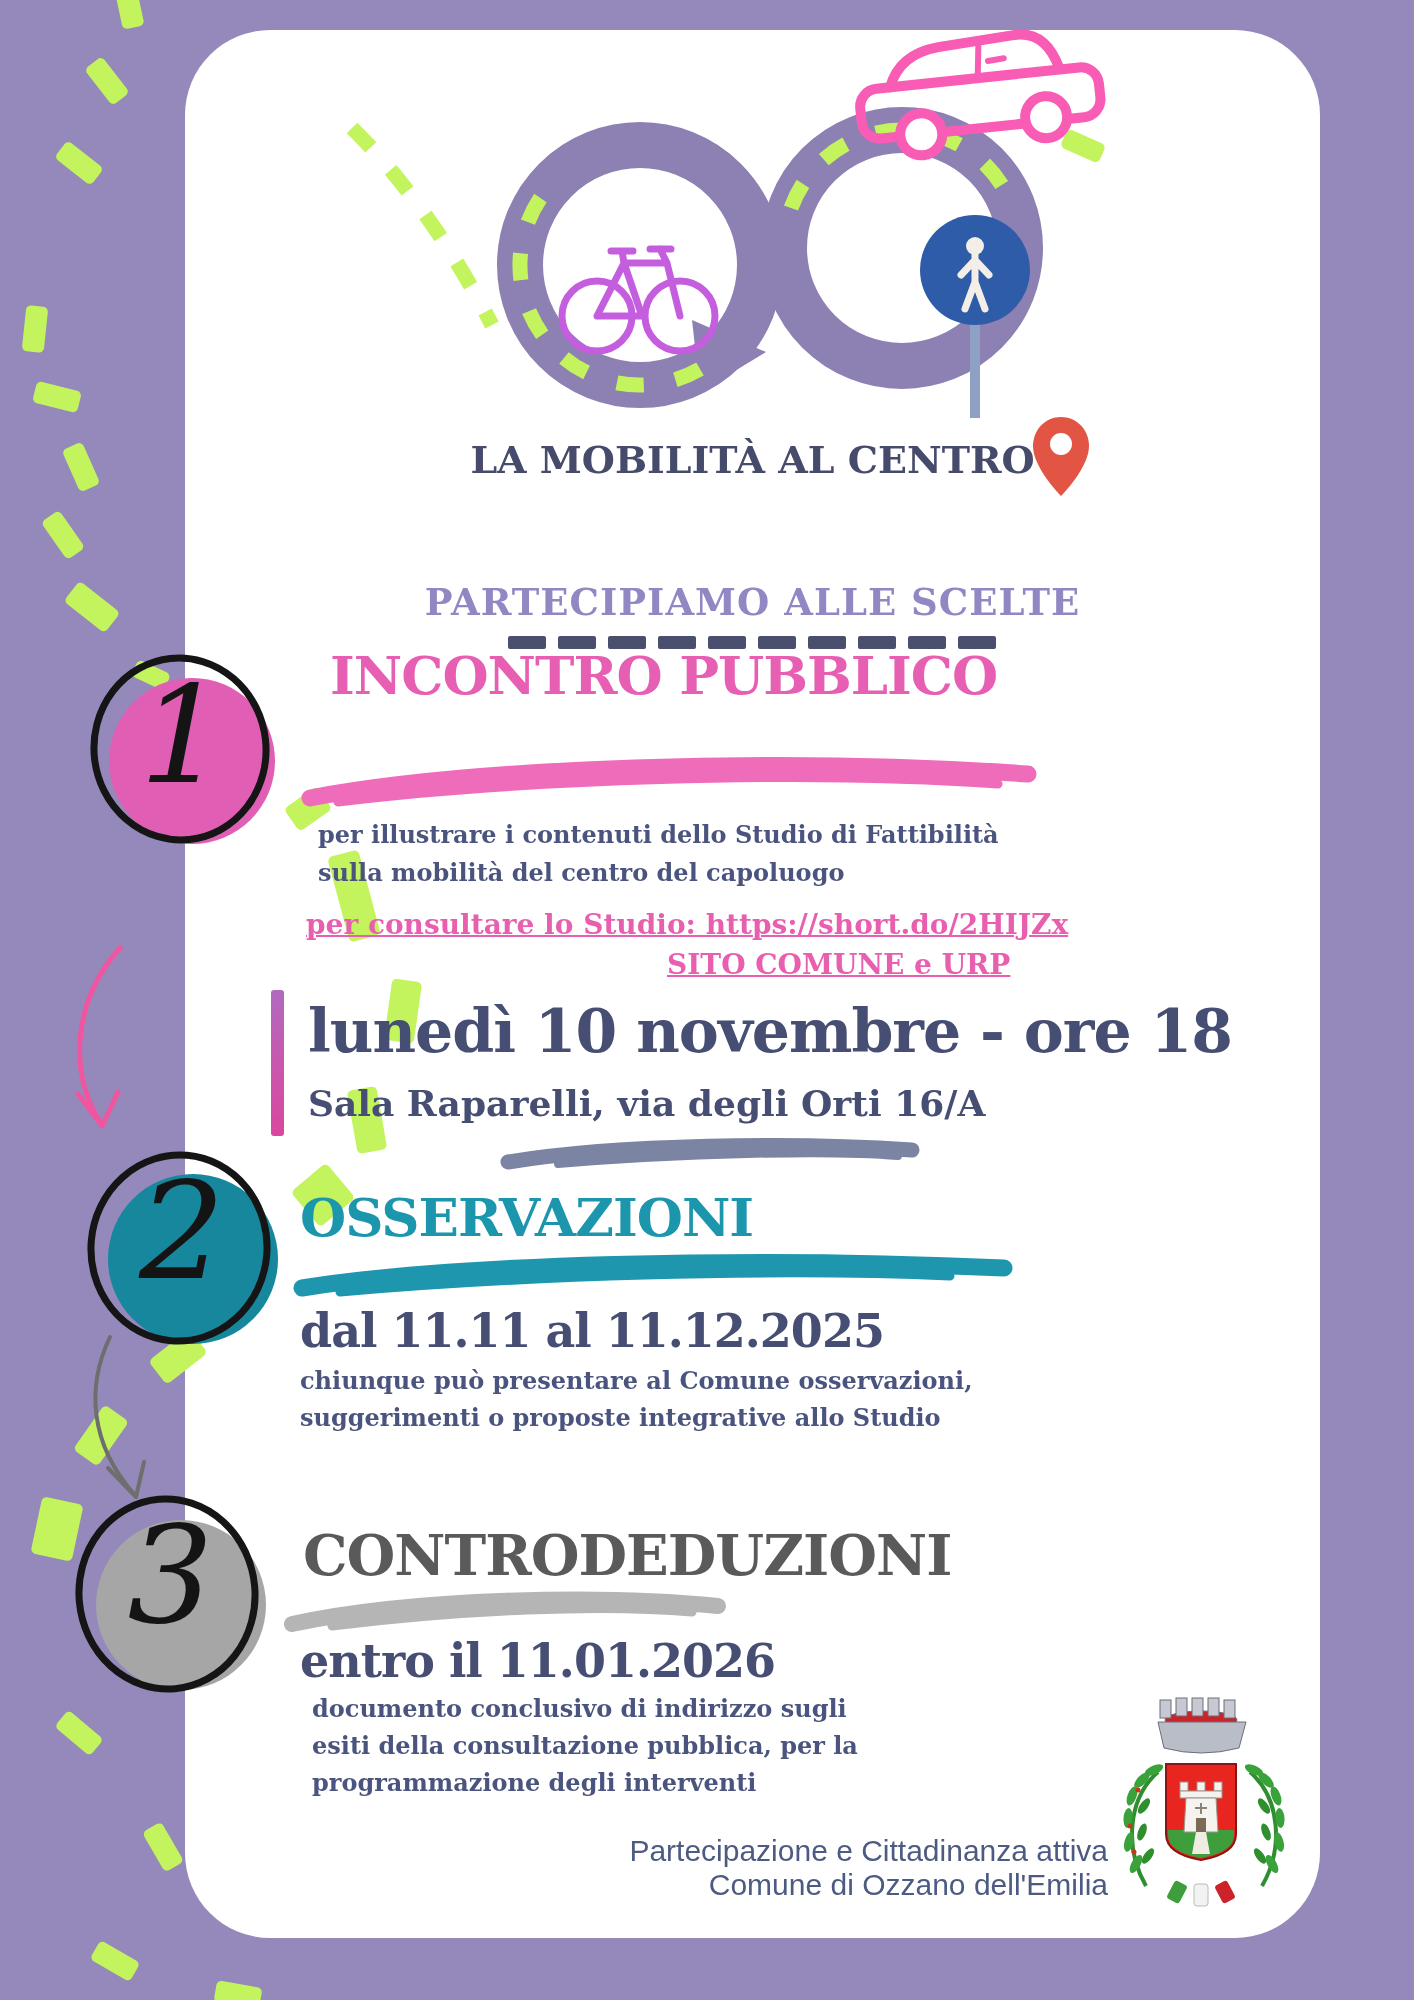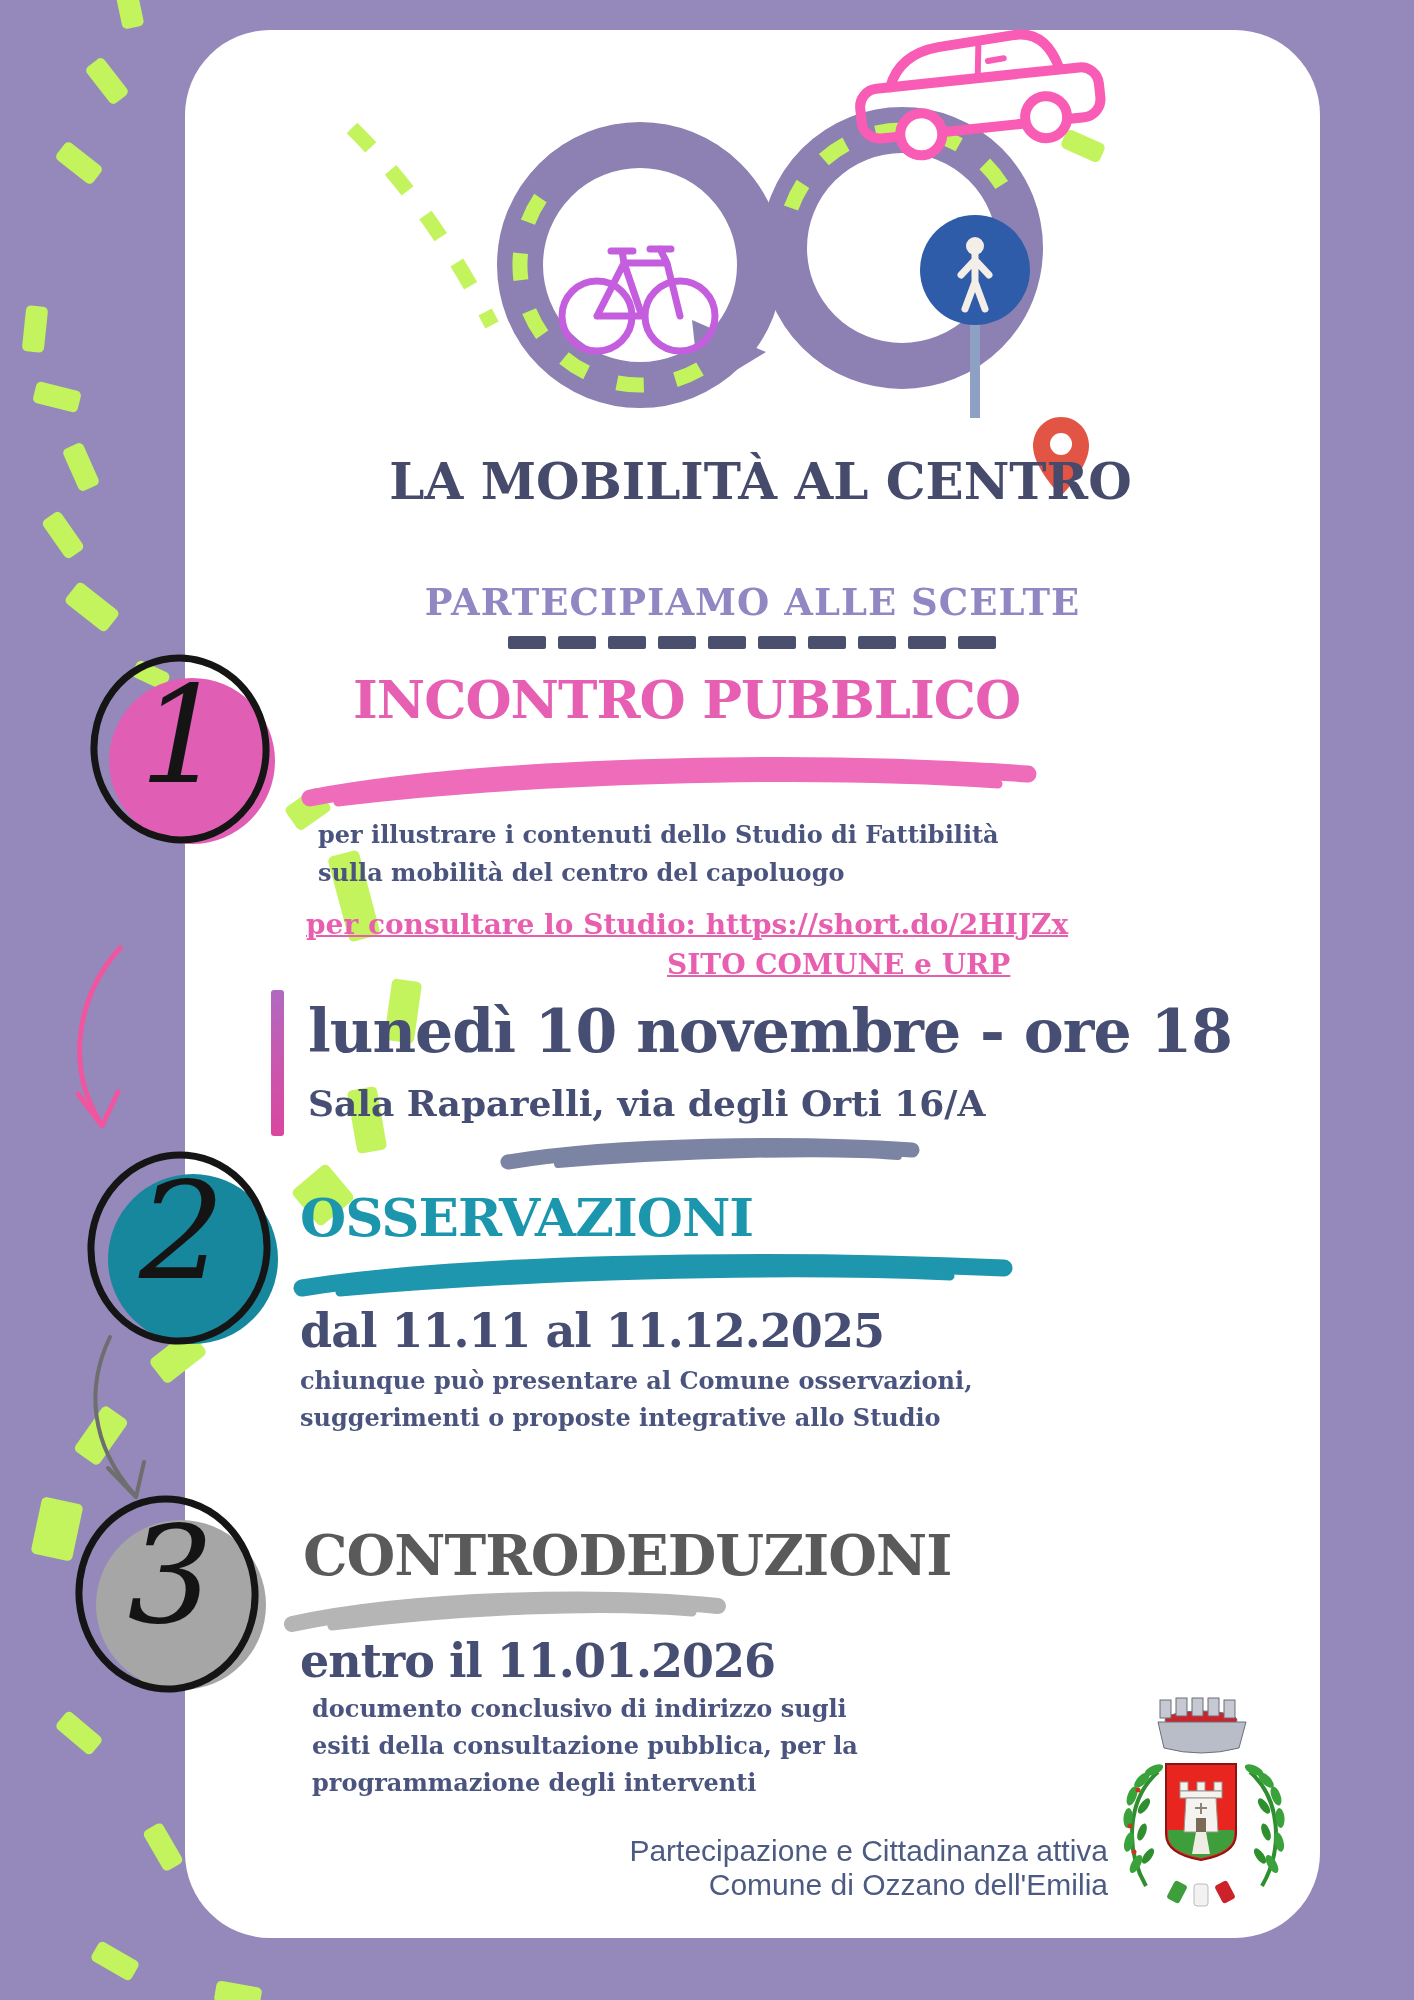--- a/index.html
+++ b/index.html
@@ -2,26 +2,26 @@
 <html><head>
 <meta charset="utf-8">
 <style>
   html,body{margin:0;padding:0;background:#666;}
   .poster{position:relative;width:1414px;height:2000px;background:#9489ba;overflow:hidden;font-family:"DejaVu Serif",serif;}
   .abs{position:absolute;}
   .card{position:absolute;left:185px;top:30px;width:1135px;height:1908px;background:#ffffff;border-radius:85px;z-index:1;}
   .dash{position:absolute;width:46px;height:22px;border-radius:5px;background:#c3f35d;z-index:2;}
   .txt{position:absolute;white-space:nowrap;font-family:"DejaVu Serif","Liberation Serif",serif;font-weight:bold;z-index:3;}
   .center-line{left:185px;width:1135px;text-align:center;}
-  .title{top:452px;font-size:50px;color:#474b6b;letter-spacing:0px;margin-left:8px;}
+  .title{top:437px;font-size:38px;color:#474b6b;letter-spacing:0px;}
   .subtitle{top:530px;font-size:32px;color:#4b5178;font-family:"DejaVu Sans","Liberation Sans",sans-serif;}
   .tagline{top:580px;font-size:37px;color:#9187c2;letter-spacing:1px;}
   .dashrow{position:absolute;left:508px;top:636px;width:488px;height:13px;display:flex;gap:12px;z-index:3;}
   .dashrow div{width:38px;height:13px;background:#4a4f6e;border-radius:2px;}
-  .h1-pink{left:330px;top:668px;font-size:53px;color:#e75fb3;letter-spacing:-1px;margin-left:23px;}
+  .h1-pink{left:330px;top:644px;font-size:53px;color:#e75fb3;letter-spacing:-1px;}
   .h1-teal{left:300px;top:1186px;font-size:53px;color:#1b96ac;letter-spacing:-1px;text-align:right;}
   .h1-gray{left:303px;top:1522px;font-size:56px;color:#5a5a5a;letter-spacing:-1px;}
   .body-line{font-size:24px;color:#4a547e;}
   .link-pink{font-size:28px;color:#e85fb0;text-decoration:underline;text-decoration-thickness:2px;}
   .link-teal{font-size:28px;color:#12a0b6;text-decoration:underline;text-decoration-thickness:2px;}
   .date-big{left:308px;top:996px;font-size:60px;color:#474e73;letter-spacing:-1px;}
   .venue{left:308px;top:1082px;font-size:36px;color:#474e73;}
   .period{left:300px;top:1304px;font-size:46px;color:#474e73;letter-spacing:-1px;}
   .deadline{left:300px;top:1634px;font-size:46px;color:#474e73;letter-spacing:-1px;}
   .bar{position:absolute;left:271px;top:990px;width:13px;height:146px;z-index:2;background:linear-gradient(180deg,#b06ac0,#c957ae,#d9479e);border-radius:3px;}

